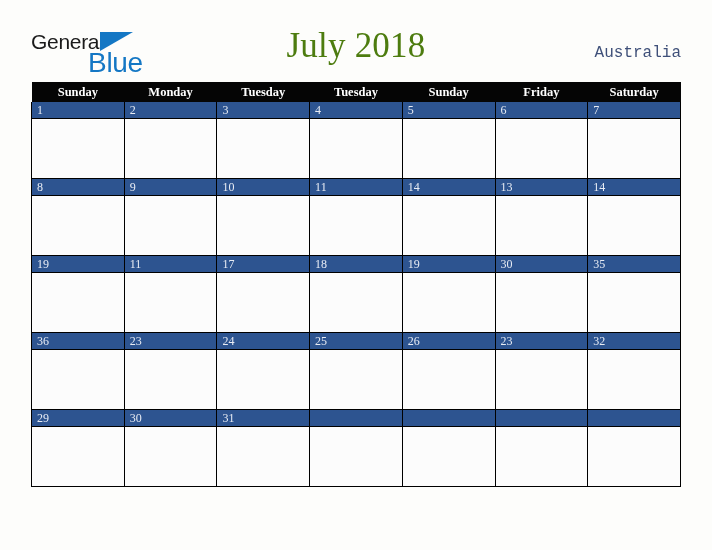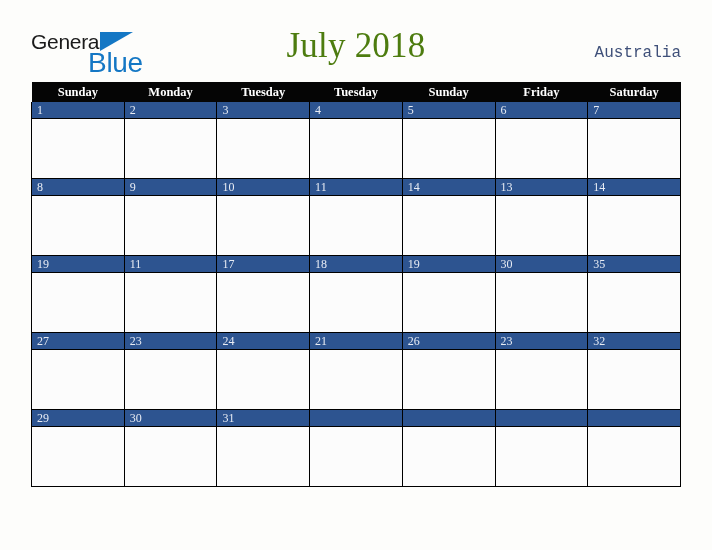--- a/index.html
+++ b/index.html
@@ -258,33 +258,33 @@
             <span class="daybody"></span>
           </td>
         <td>
             <span class="daynum">35</span>
             <span class="daybody"></span>
           </td>
       </tr>
 
       <tr>
         <td>
-            <span class="daynum">27</span>
+            <span class="daynum">36</span>
             <span class="daybody"></span>
           </td>
         <td>
             <span class="daynum">23</span>
             <span class="daybody"></span>
           </td>
         <td>
             <span class="daynum">24</span>
             <span class="daybody"></span>
           </td>
         <td>
-            <span class="daynum">21</span>
+            <span class="daynum">25</span>
             <span class="daybody"></span>
           </td>
         <td>
             <span class="daynum">26</span>
             <span class="daybody"></span>
           </td>
         <td>
             <span class="daynum">23</span>
             <span class="daybody"></span>
           </td>

